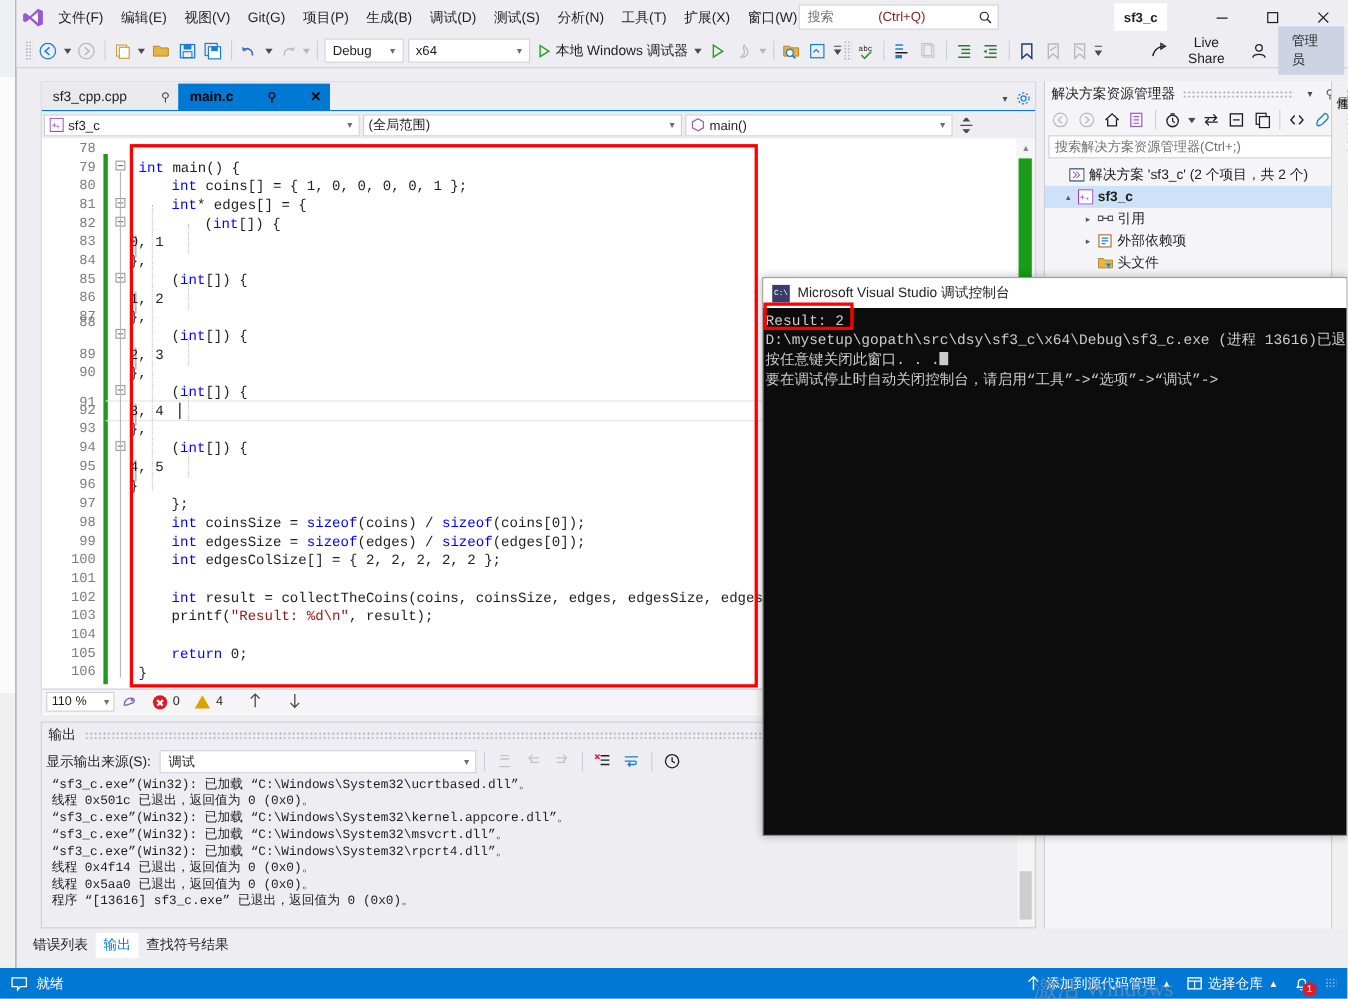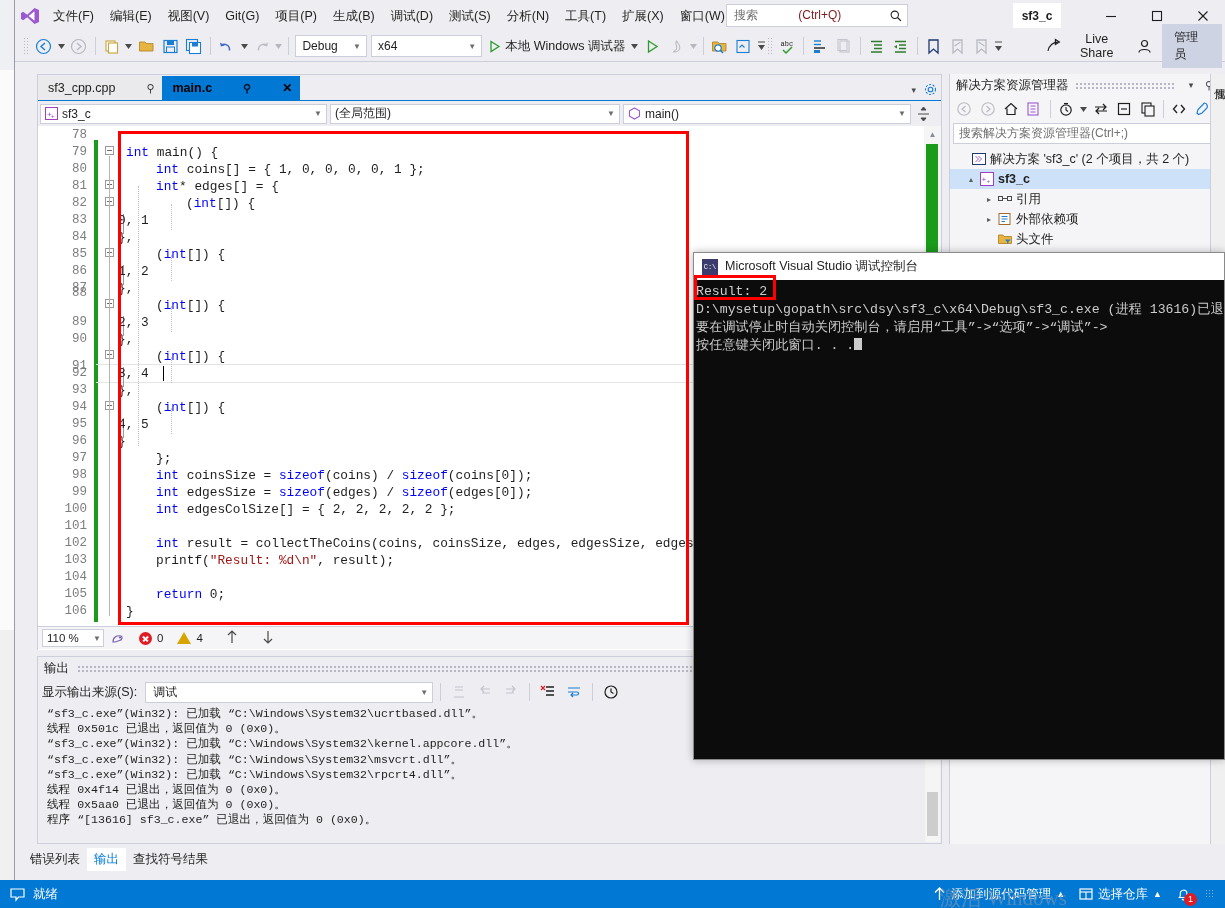--- a/index.html
+++ b/index.html
@@ -559,21 +559,21 @@
             <span>sf3_c</span>
           </span>
           <span class="dd">▼</span>
         </div>
         <div class="nav-combo" style="width:290px;">
           <span class="cap">
               <span>(全局范围)</span>
             </span>
           <span class="dd">▼</span>
         </div>
-        <div class="nav-combo" style="width:288px;gap:33px;">
+        <div class="nav-combo" style="width:243px;gap:33px;">
           <span class="cap">
             <svg width="13" height="13" viewBox="0 0 13 13">
               <path d="M6.5 1 L11.5 3.8 L11.5 9.2 L6.5 12 L1.5 9.2 L1.5 3.8 Z" fill="none" stroke="#9a59d1" stroke-width="1.1"></path>
             </svg>
             <span>main()</span>
           </span>
           <span class="dd">▼</span>
         </div>
         <div style="width:18px;display:flex;align-items:center;justify-content:center;">
           <svg width="13" height="14" viewBox="0 0 13 14">
@@ -939,22 +939,22 @@
 
   <div class="console-win">
     <div class="console-title">
       <span class="console-ic">C:\</span>
       <span>Microsoft Visual Studio 调试控制台</span>
     </div>
     <div class="console-body">
       <div class="c-line">Result: 2</div>
       <div class="c-line"></div>
       <div class="c-line">D:\mysetup\gopath\src\dsy\sf3_c\x64\Debug\sf3_c.exe (进程 13616)已退</div>
+      <div class="c-line"><span>按任意键关闭此窗口. . .</span><span class="cursor-block"></span></div>
       <div class="c-line">要在调试停止时自动关闭控制台，请启用“工具”-&gt;“选项”-&gt;“调试”-&gt;</div>
-      <div class="c-line"><span>按任意键关闭此窗口. . .</span><span class="cursor-block"></span></div>
     </div>
   </div>
 
   <div class="annot" style="left:118px; top:131px; width:571px; height:494px;"></div>
   <div class="annot" style="left:694px; top:275px; width:82px; height:25px;"></div>
 
   <div class="statusbar">
     <div class="sb-left">
       <svg width="15" height="15" viewBox="0 0 15 15">
         <path d="M1 2 L14 2 L14 10 L8.5 10 L6 13 L6 10 L1 10 Z" fill="none" stroke="#ffffff" stroke-width="1.2"></path>

